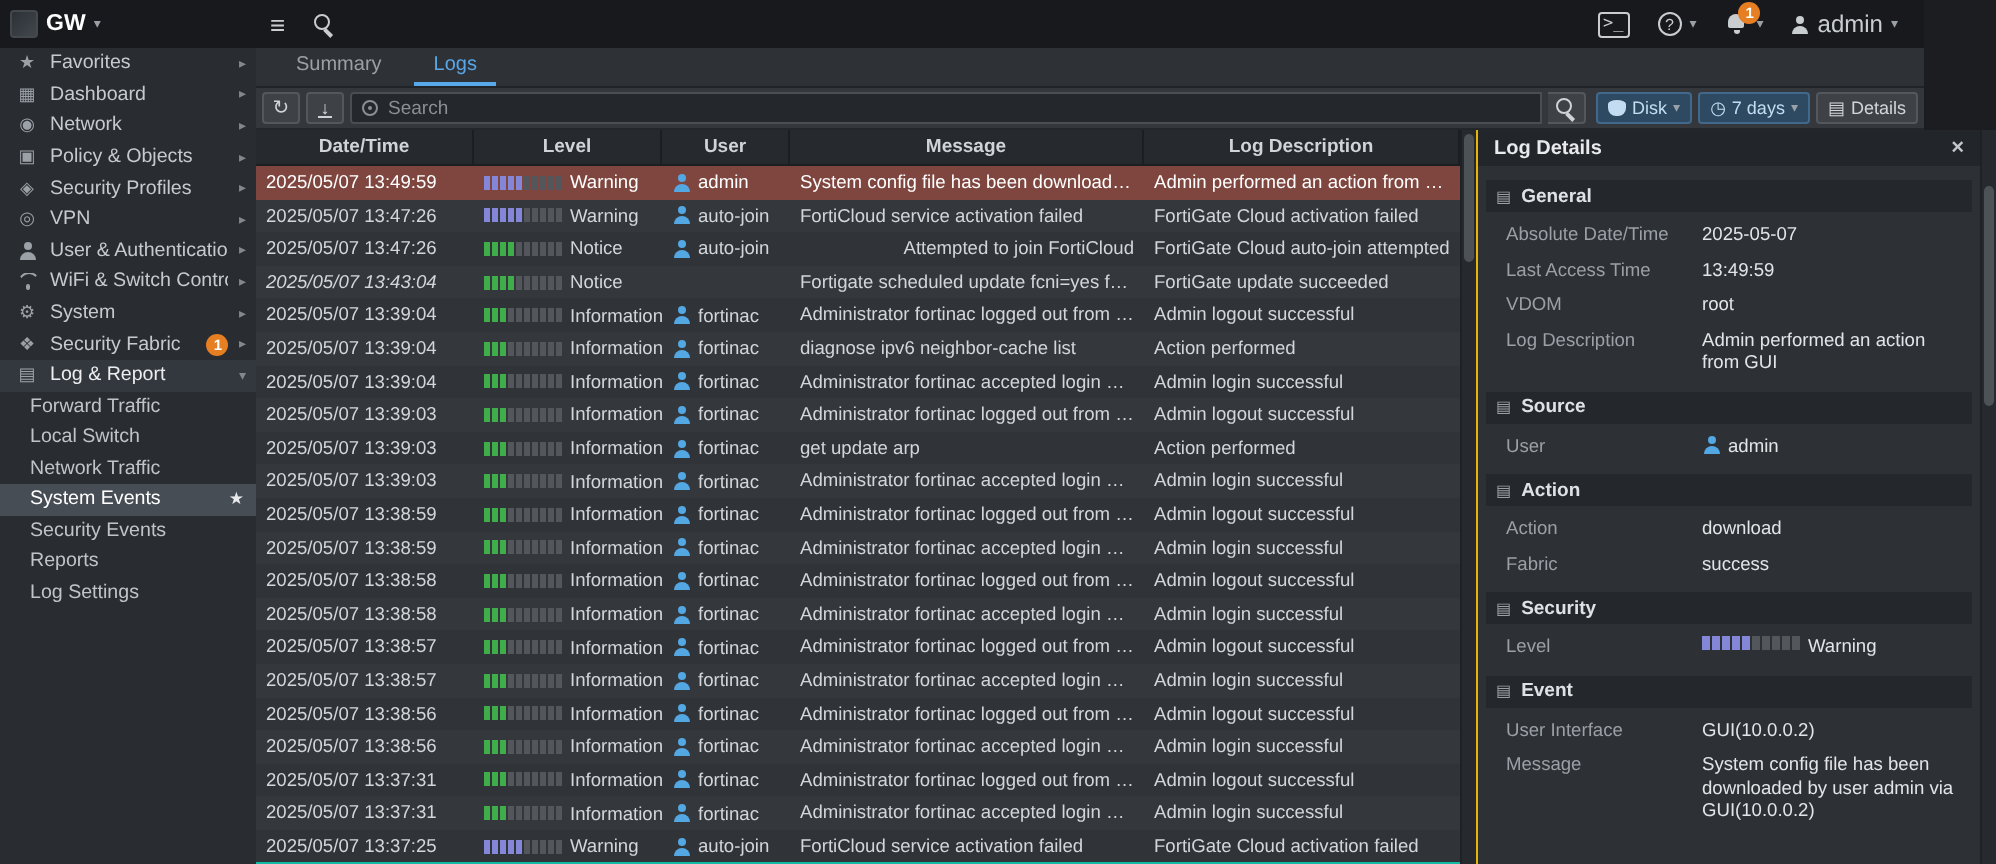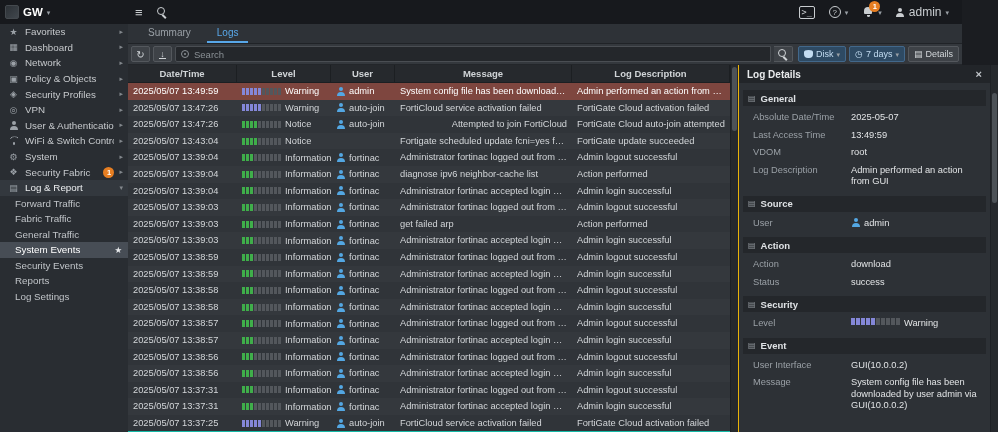--- a/index.html
+++ b/index.html
@@ -206,24 +206,24 @@
         </div>
         <div class="side-item open">
           <span class="s-icon">▤</span>
           <span class="s-label">Log &amp; Report</span>
           <span class="chev">▾</span>
         </div>
         <div class="side-sub">
           <span class="s-label">Forward Traffic</span>
         </div>
         <div class="side-sub">
-          <span class="s-label">Fabric Traffic</span>
+          <span class="s-label">Local Switch</span>
         </div>
         <div class="side-sub">
-          <span class="s-label">General Traffic</span>
+          <span class="s-label">Network Traffic</span>
         </div>
         <div class="side-sub sel">
           <span class="s-label">System Events</span>
           <span class="pin">★</span>
         </div>
         <div class="side-sub">
           <span class="s-label">Security Events</span>
         </div>
         <div class="side-sub">
           <span class="s-label">Reports</span>
@@ -347,21 +347,21 @@
                   <span>Notice</span>
                 </div>
                 <div class="td flexcell" style="width: 64px;">
                   <span class="person uicon"></span>
                   <span>auto-join</span>
                 </div>
                 <div class="td" style="width: 177px; text-align: right;">Attempted to join FortiCloud</div>
                 <div class="td" style="width: 158px;">FortiGate Cloud auto-join attempted</div>
               </div>
               <div class="tr alt">
-                <div class="td" style="width: 109px;">2025/05/07 13:43:04</div>
+                <div class="td" style="width: 109px; font-style: italic;">2025/05/07 13:43:04</div>
                 <div class="td flexcell" style="width: 94px;">
                   <span class="lvlbar">
                     <span class="seg" style="background: rgb(63, 174, 74);"></span>
                     <span class="seg" style="background: rgb(63, 174, 74);"></span>
                     <span class="seg" style="background: rgb(63, 174, 74);"></span>
                     <span class="seg" style="background: rgb(63, 174, 74);"></span>
                     <span class="seg"></span>
                     <span class="seg"></span>
                     <span class="seg"></span>
                     <span class="seg"></span>
@@ -484,21 +484,21 @@
                     <span class="seg"></span>
                     <span class="seg"></span>
                     <span class="seg"></span>
                   </span>
                   <span>Information</span>
                 </div>
                 <div class="td flexcell" style="width: 64px;">
                   <span class="person uicon"></span>
                   <span>fortinac</span>
                 </div>
-                <div class="td" style="width: 177px;">get failed arp</div>
+                <div class="td" style="width: 177px;">get update arp</div>
                 <div class="td" style="width: 158px;">Action performed</div>
               </div>
               <div class="tr alt">
                 <div class="td" style="width: 109px;">2025/05/07 13:39:03</div>
                 <div class="td flexcell" style="width: 94px;">
                   <span class="lvlbar">
                     <span class="seg" style="background: rgb(63, 174, 74);"></span>
                     <span class="seg" style="background: rgb(63, 174, 74);"></span>
                     <span class="seg" style="background: rgb(63, 174, 74);"></span>
                     <span class="seg"></span>
@@ -826,21 +826,21 @@
               </div>
               <div class="sec-h">
                 <span class="sec-ic"></span>
                 <span>Action</span>
               </div>
               <div class="fld">
                 <span class="f-label">Action</span>
                 <span class="f-value">download</span>
               </div>
               <div class="fld">
-                <span class="f-label">Status</span>
+                <span class="f-label">Fabric</span>
                 <span class="f-value">success</span>
               </div>
               <div class="sec-h">
                 <span class="sec-ic"></span>
                 <span>Security</span>
               </div>
               <div class="fld">
                 <span class="f-label">Level</span>
                 <span class="f-value">
                   <span class="lvlbar">

